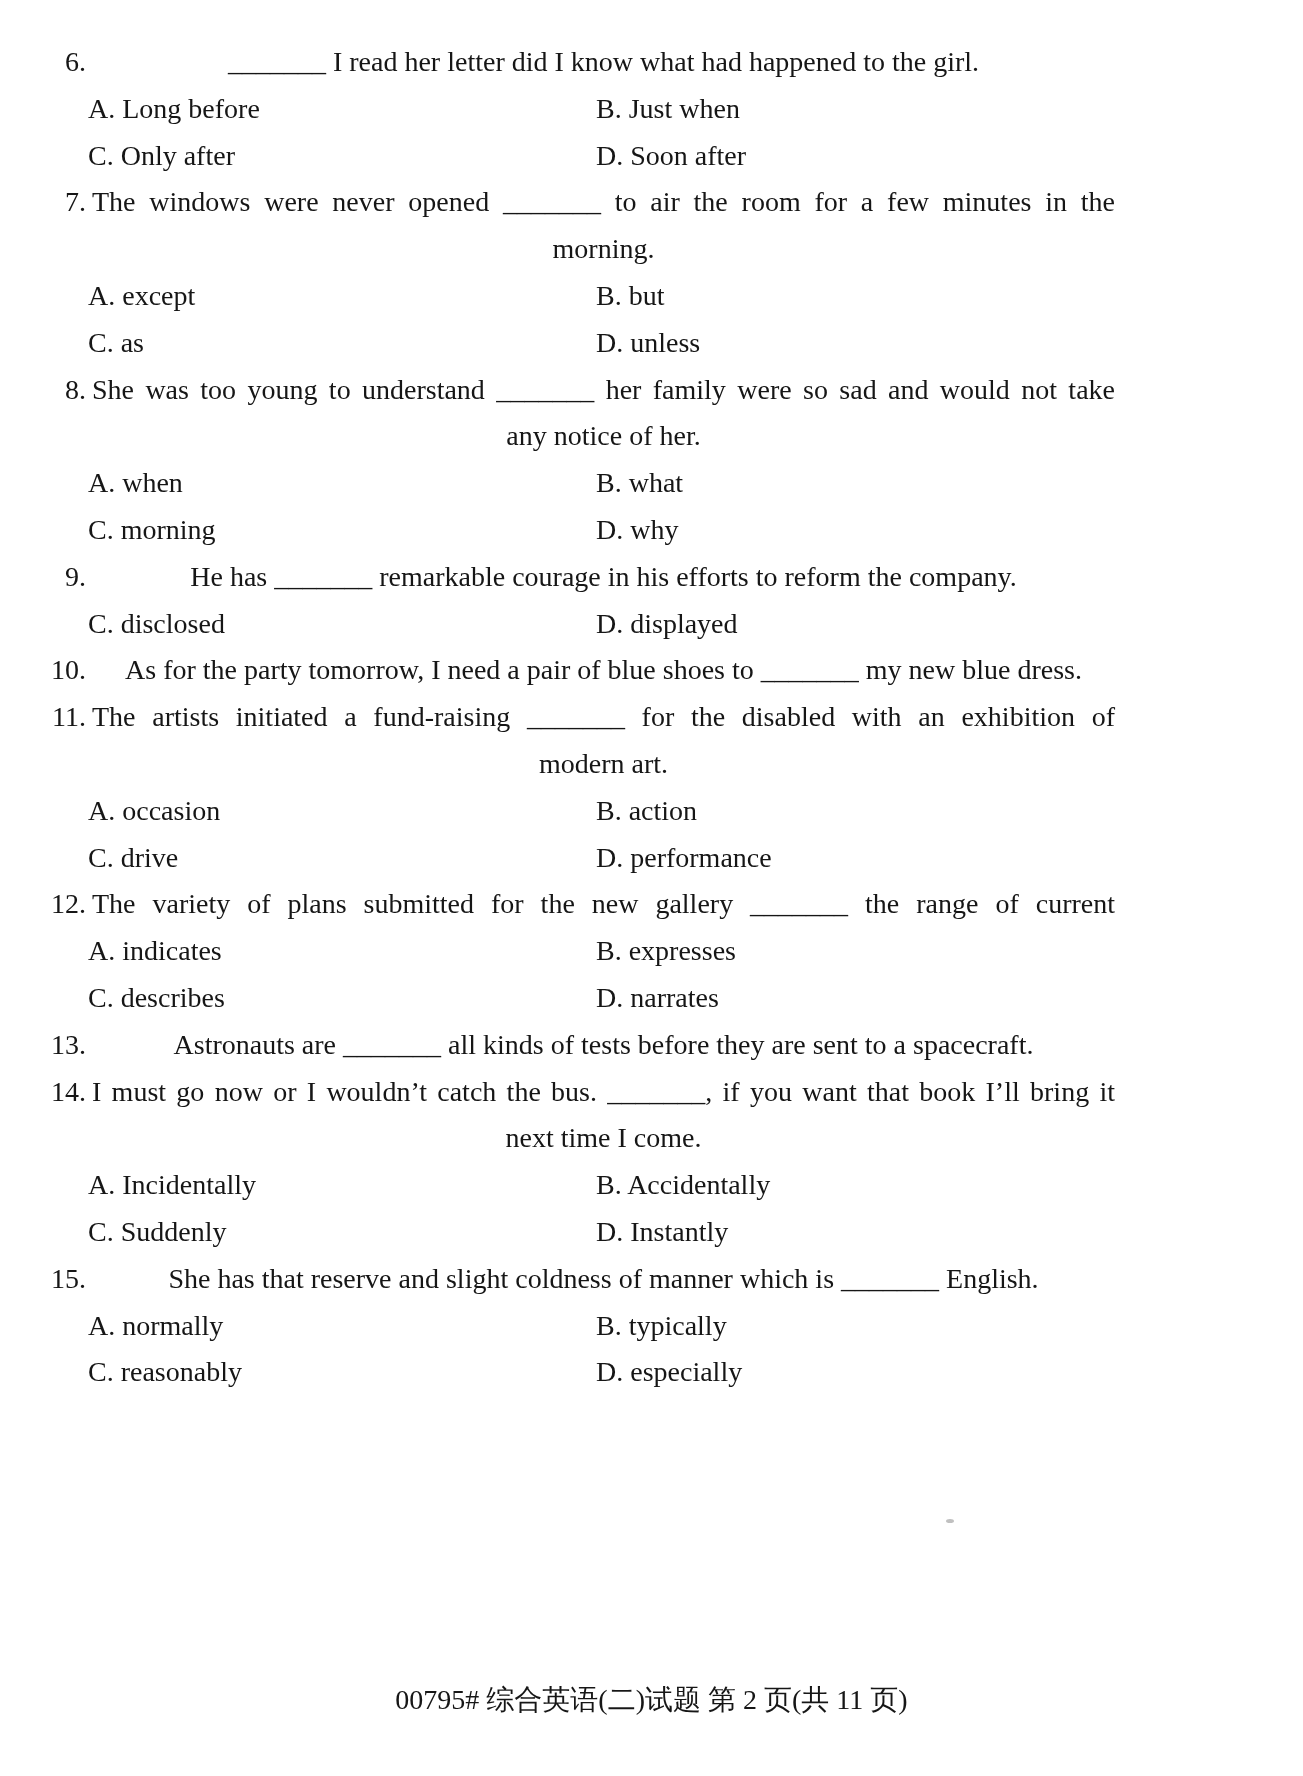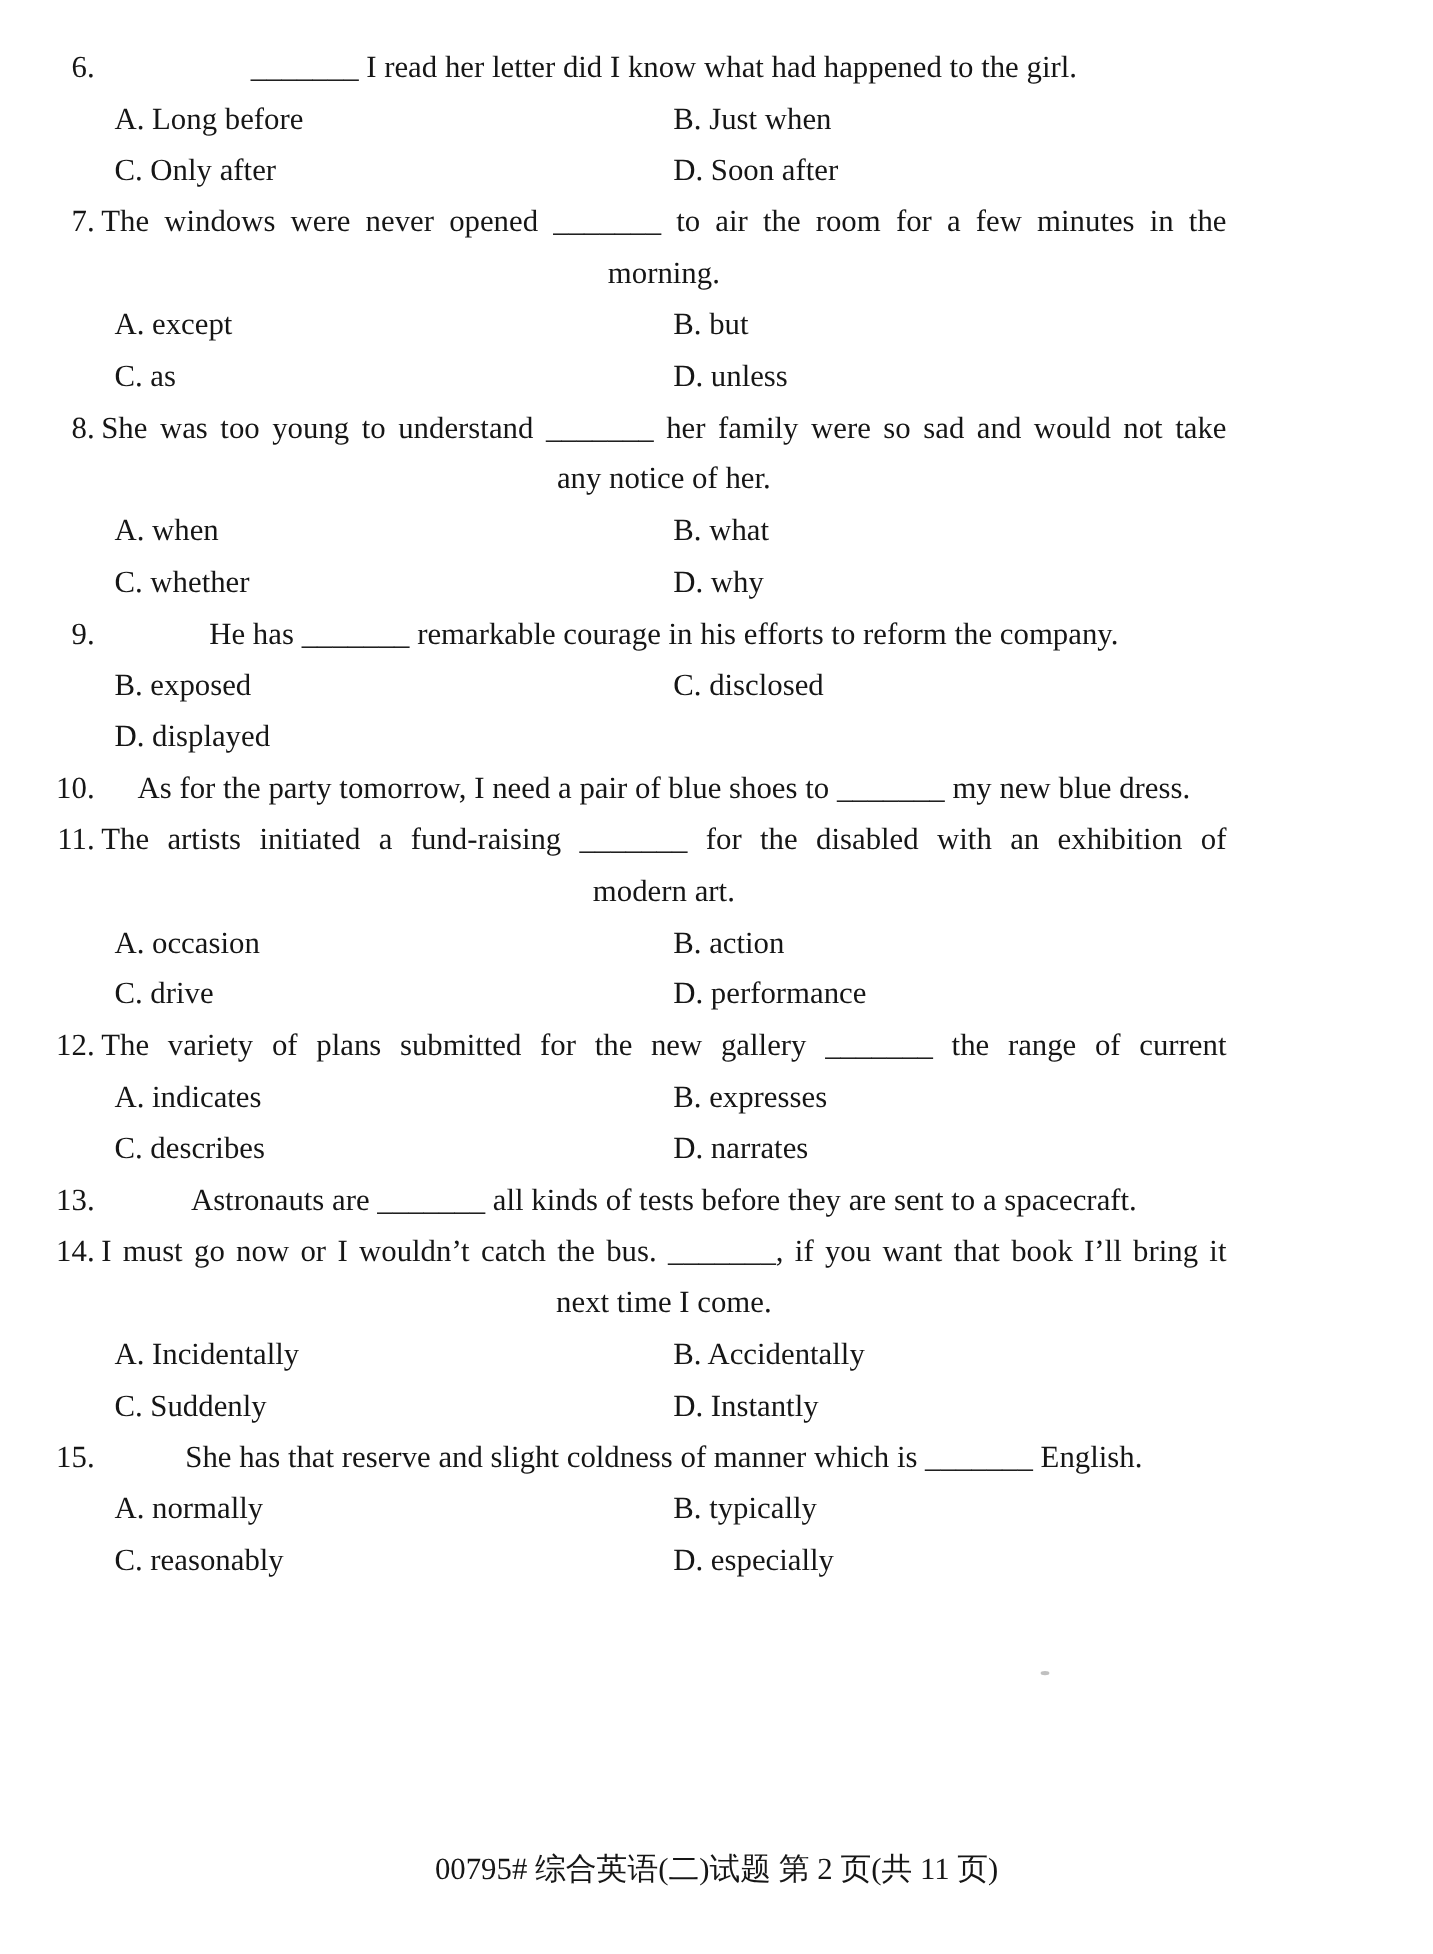--- a/index.html
+++ b/index.html
@@ -29,21 +29,21 @@
     white-space: nowrap;
   }
   .qtext { flex: 1; min-width: 0; }
   .stem-line { white-space: nowrap; text-align: center; }
   .stem-line.fill {
     text-align: justify;
     text-align-last: justify;
     white-space: normal;
   }
   .options {
-    margin-left: 64px;
+    margin-left: 48px;
     display: grid;
     grid-template-columns: 508px auto;
   }
   .opt { white-space: nowrap; }
   .page-footer {
     position: absolute;
     left: 0;
     top: 1677px;
     width: 1303px;
     text-align: center;
@@ -98,33 +98,32 @@
         <div class="stem">
           <span class="qnum">8.</span>
           <span class="qtext">
             <div class="stem-line fill">She was too young to understand _______ her family were so sad and would not take</div>
             <div class="stem-line">any notice of her.</div>
           </span>
         </div>
         <div class="options">
           <div class="opt">A. when</div>
           <div class="opt">B. what</div>
-          <div class="opt">C. whether</div>
+          <div class="opt">C. morning</div>
           <div class="opt">D. why</div>
         </div>
       </div>
       <div class="question">
         <div class="stem">
           <span class="qnum">9.</span>
           <span class="qtext">
             <div class="stem-line">He has _______ remarkable courage in his efforts to reform the company.</div>
           </span>
         </div>
         <div class="options">
-          <div class="opt">B. exposed</div>
           <div class="opt">C. disclosed</div>
           <div class="opt">D. displayed</div>
         </div>
       </div>
       <div class="question">
         <div class="stem">
           <span class="qnum">10.</span>
           <span class="qtext">
             <div class="stem-line">As for the party tomorrow, I need a pair of blue shoes to _______ my new blue dress.</div>
           </span>

